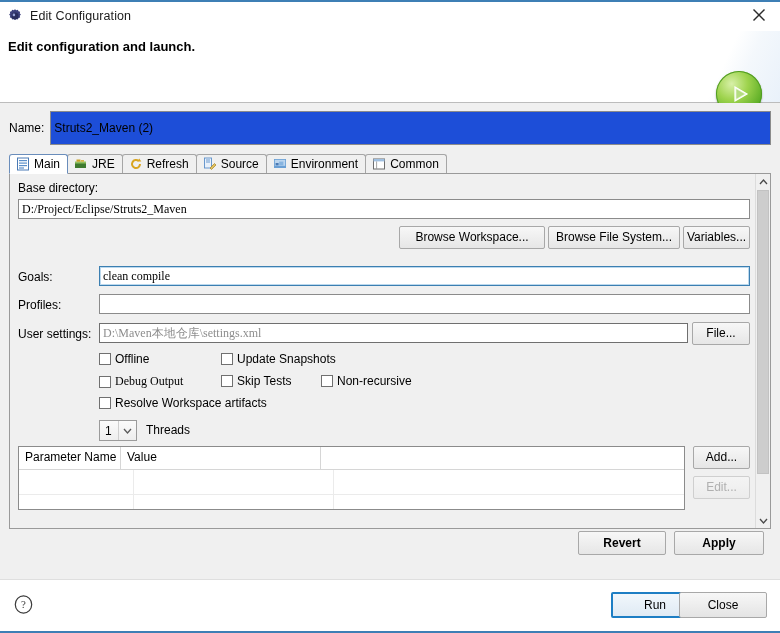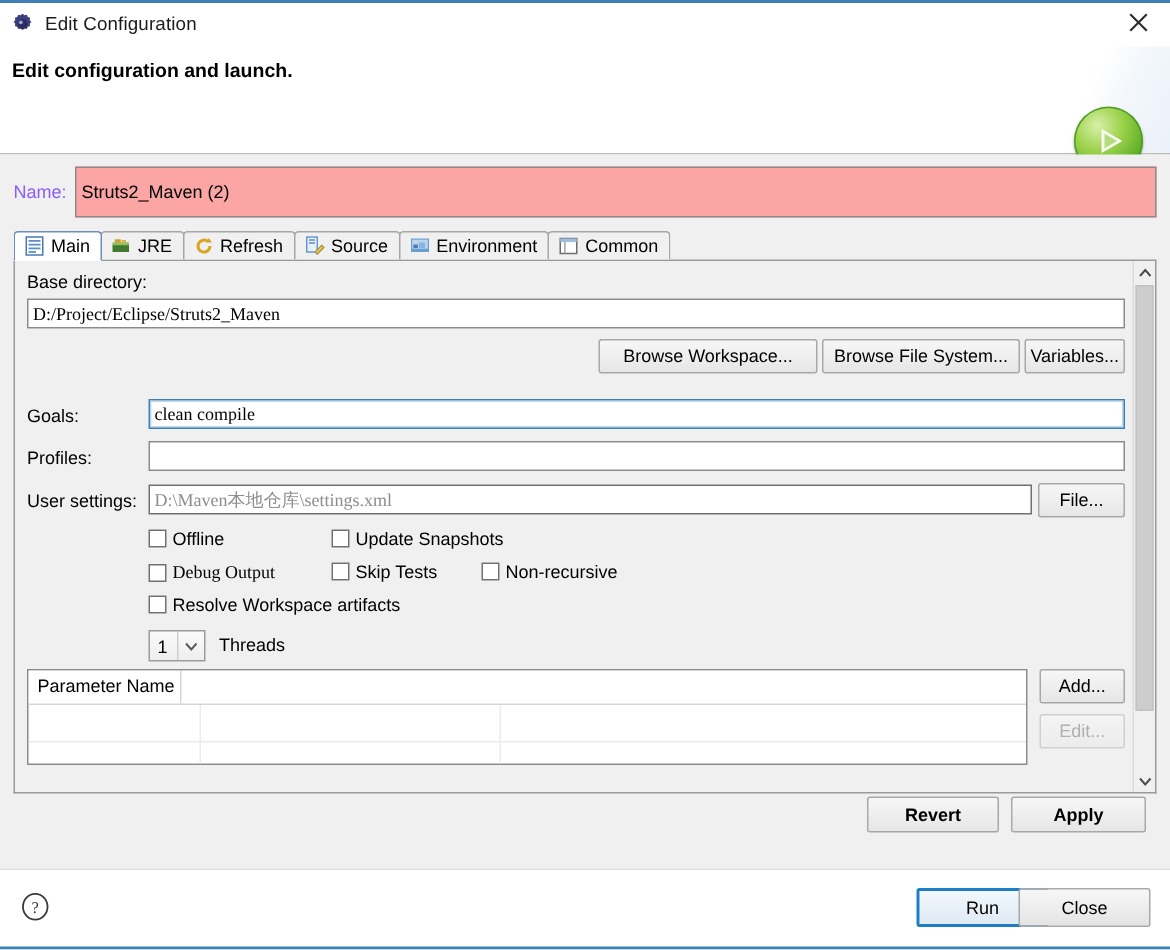--- a/index.html
+++ b/index.html
@@ -105,29 +105,29 @@
     box-sizing: border-box;
   }
 
   .name-row {
     display: flex;
     align-items: center;
     padding: 8px 9px 0 9px;
   }
   .name-label {
     font-size: 12px;
-    color: #8b5cf6;
+    color: #000000;
     margin-right: 6px;
     white-space: nowrap;
   }
   .name-input {
     flex: 1;
     height: 19px;
     border: 1px solid #8b8b8b;
-    background: #fca5a5;
+    background: #1d4ed8;
     font-family: "Liberation Sans", sans-serif;
     font-size: 12px;
     color: #000;
     padding: 16px 3px;
     box-sizing: border-box;
     outline: none;
     line-height: 17px;
   }
 
   
@@ -576,20 +576,21 @@
         <svg width="9" height="6" viewBox="0 0 9 6">
             <polyline points="1,1 4.5,5 8,1" fill="none" stroke="#5a5a5a" stroke-width="1.3"></polyline>
           </svg>
       </span>
     </div>
     <span class="section-label" style="left:136px; top:249px;">Threads</span>
 
     <div class="table-wrap" style="left:8px; top:272px; width:667px; height:64px;">
       <div class="tbl-head">
         <div class="tbl-th" style="width:102px;">Parameter Name</div>
+        <div class="tbl-th" style="width:200px;">Value</div>
         <div class="tbl-th" style="flex:1; border-right:none;"></div>
       </div>
       <div class="tbl-body-row">
         <div class="tbl-td" style="width:115px;"></div>
         <div class="tbl-td" style="width:200px;"></div>
         <div class="tbl-td" style="flex:1; border-right:none;"></div>
       </div>
       <div class="tbl-body-row" style="border-bottom:none;">
         <div class="tbl-td" style="width:115px;"></div>
         <div class="tbl-td" style="width:200px;"></div>

